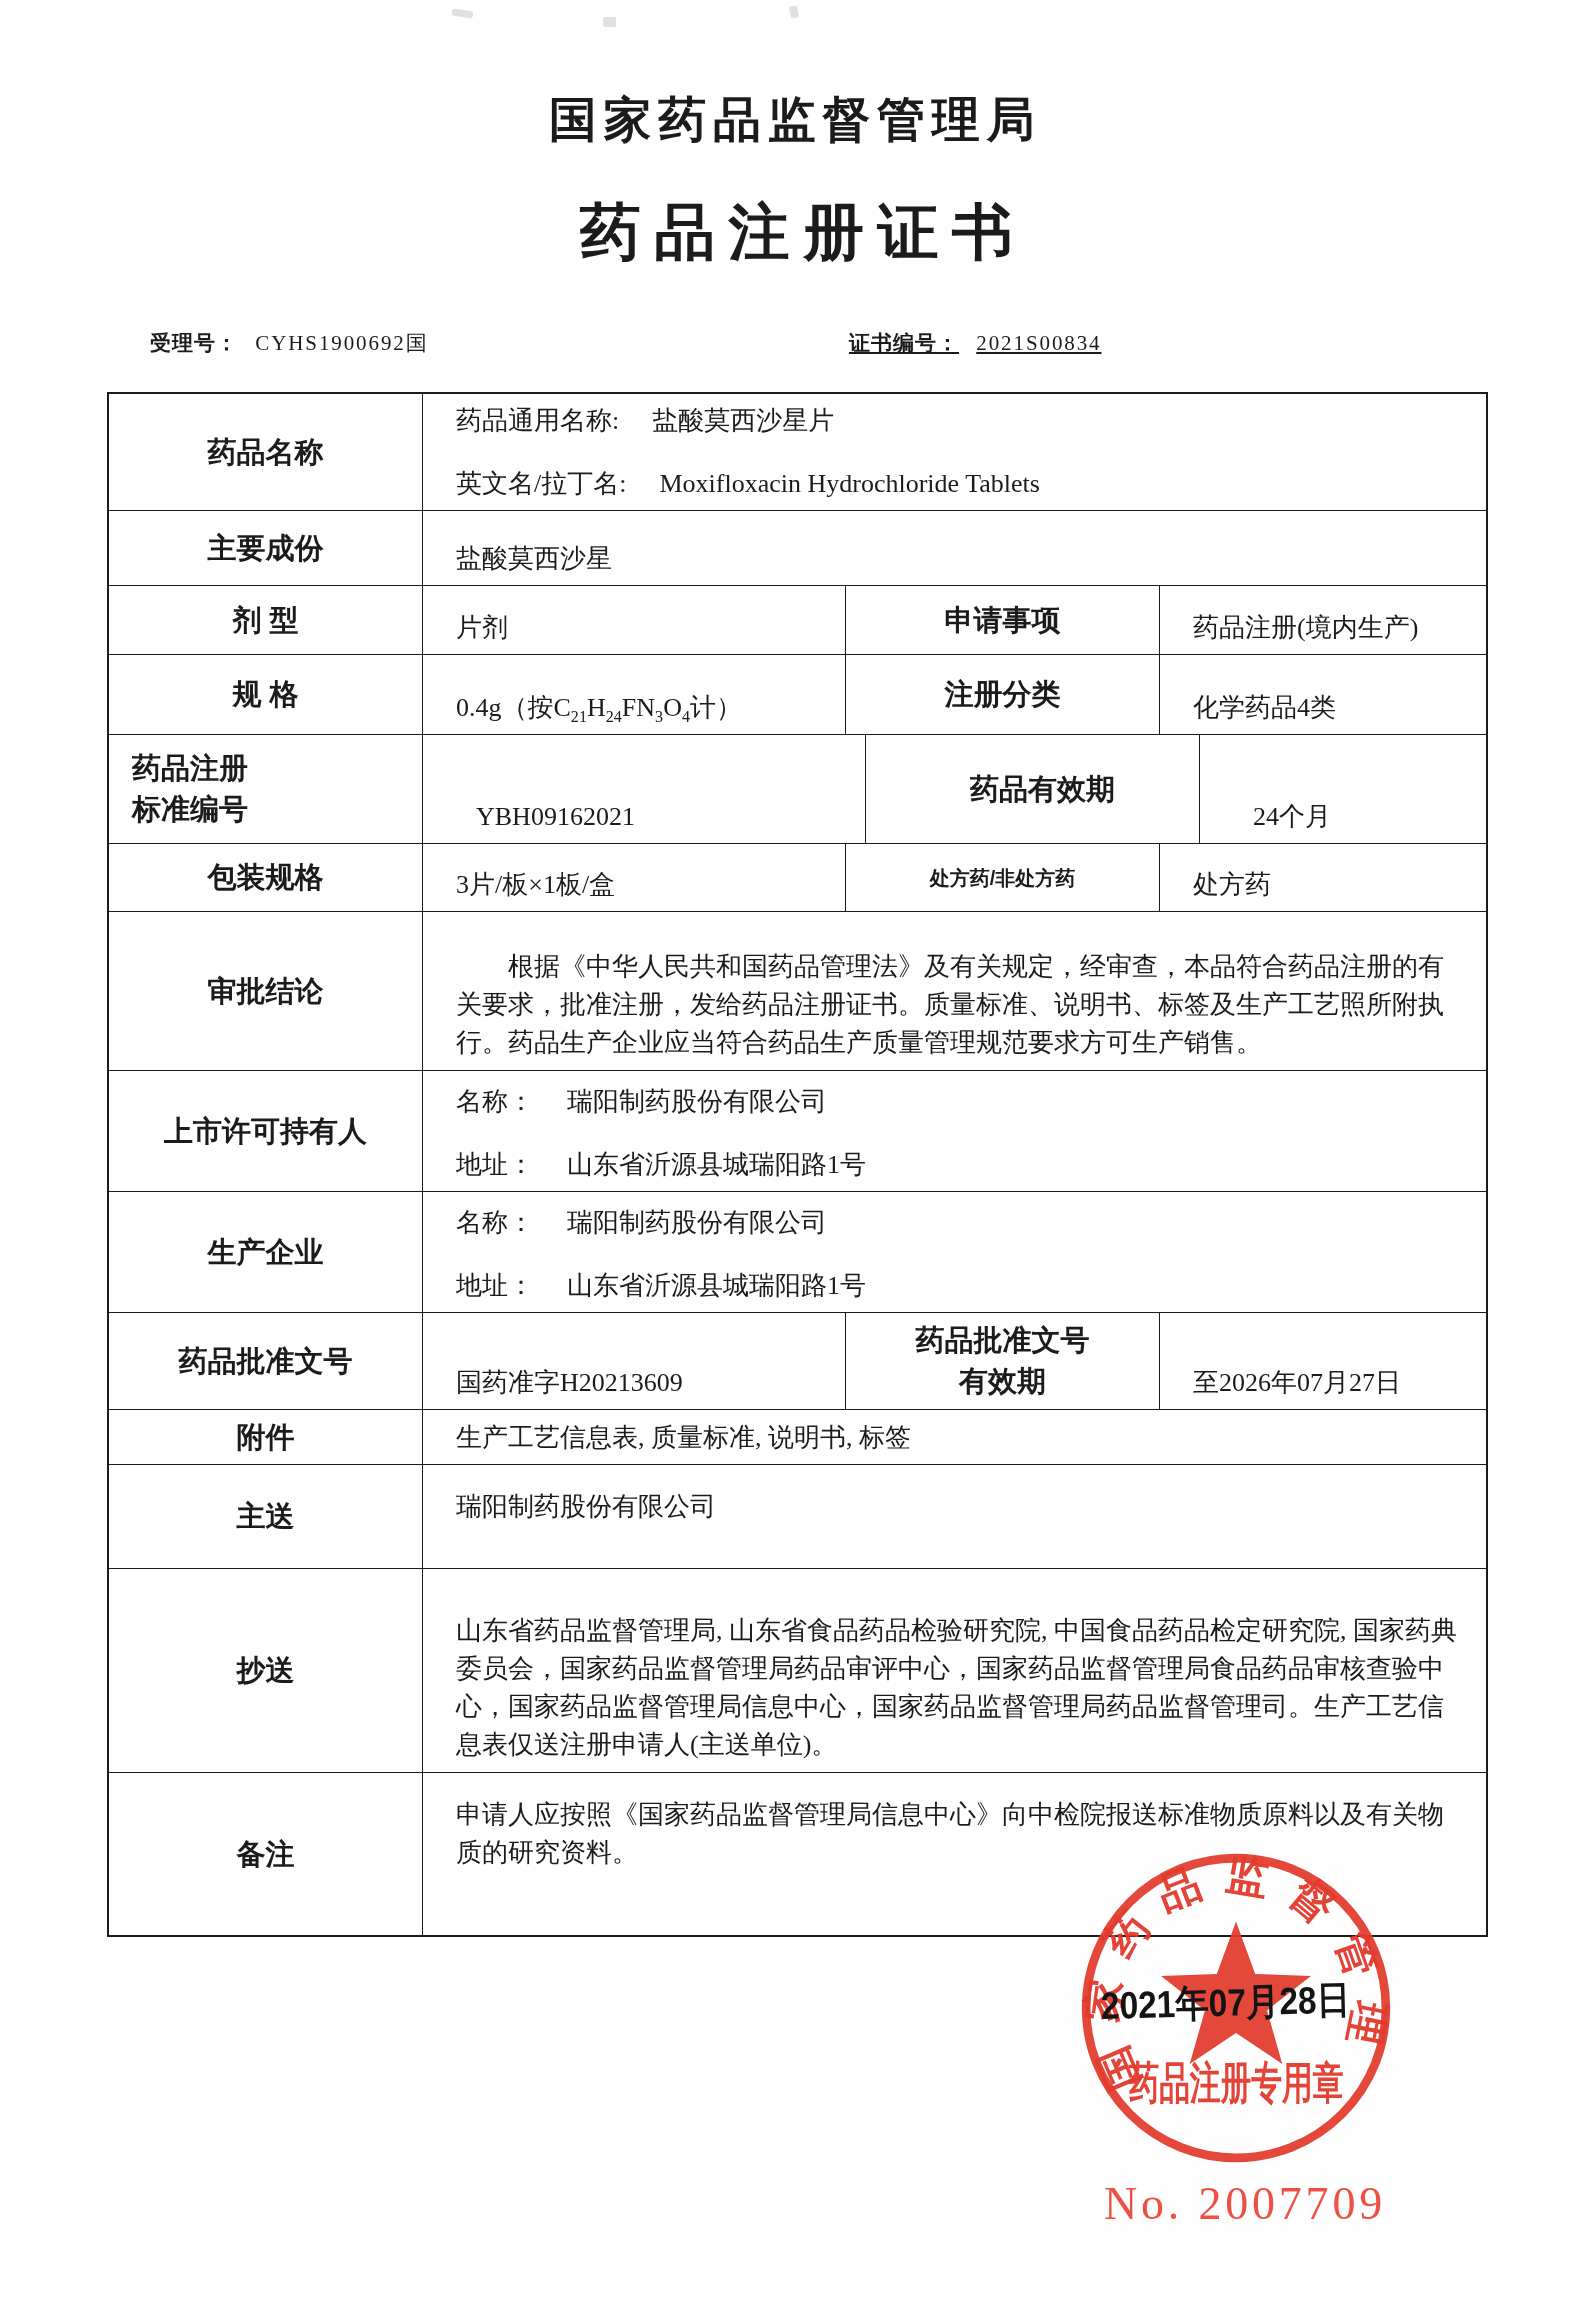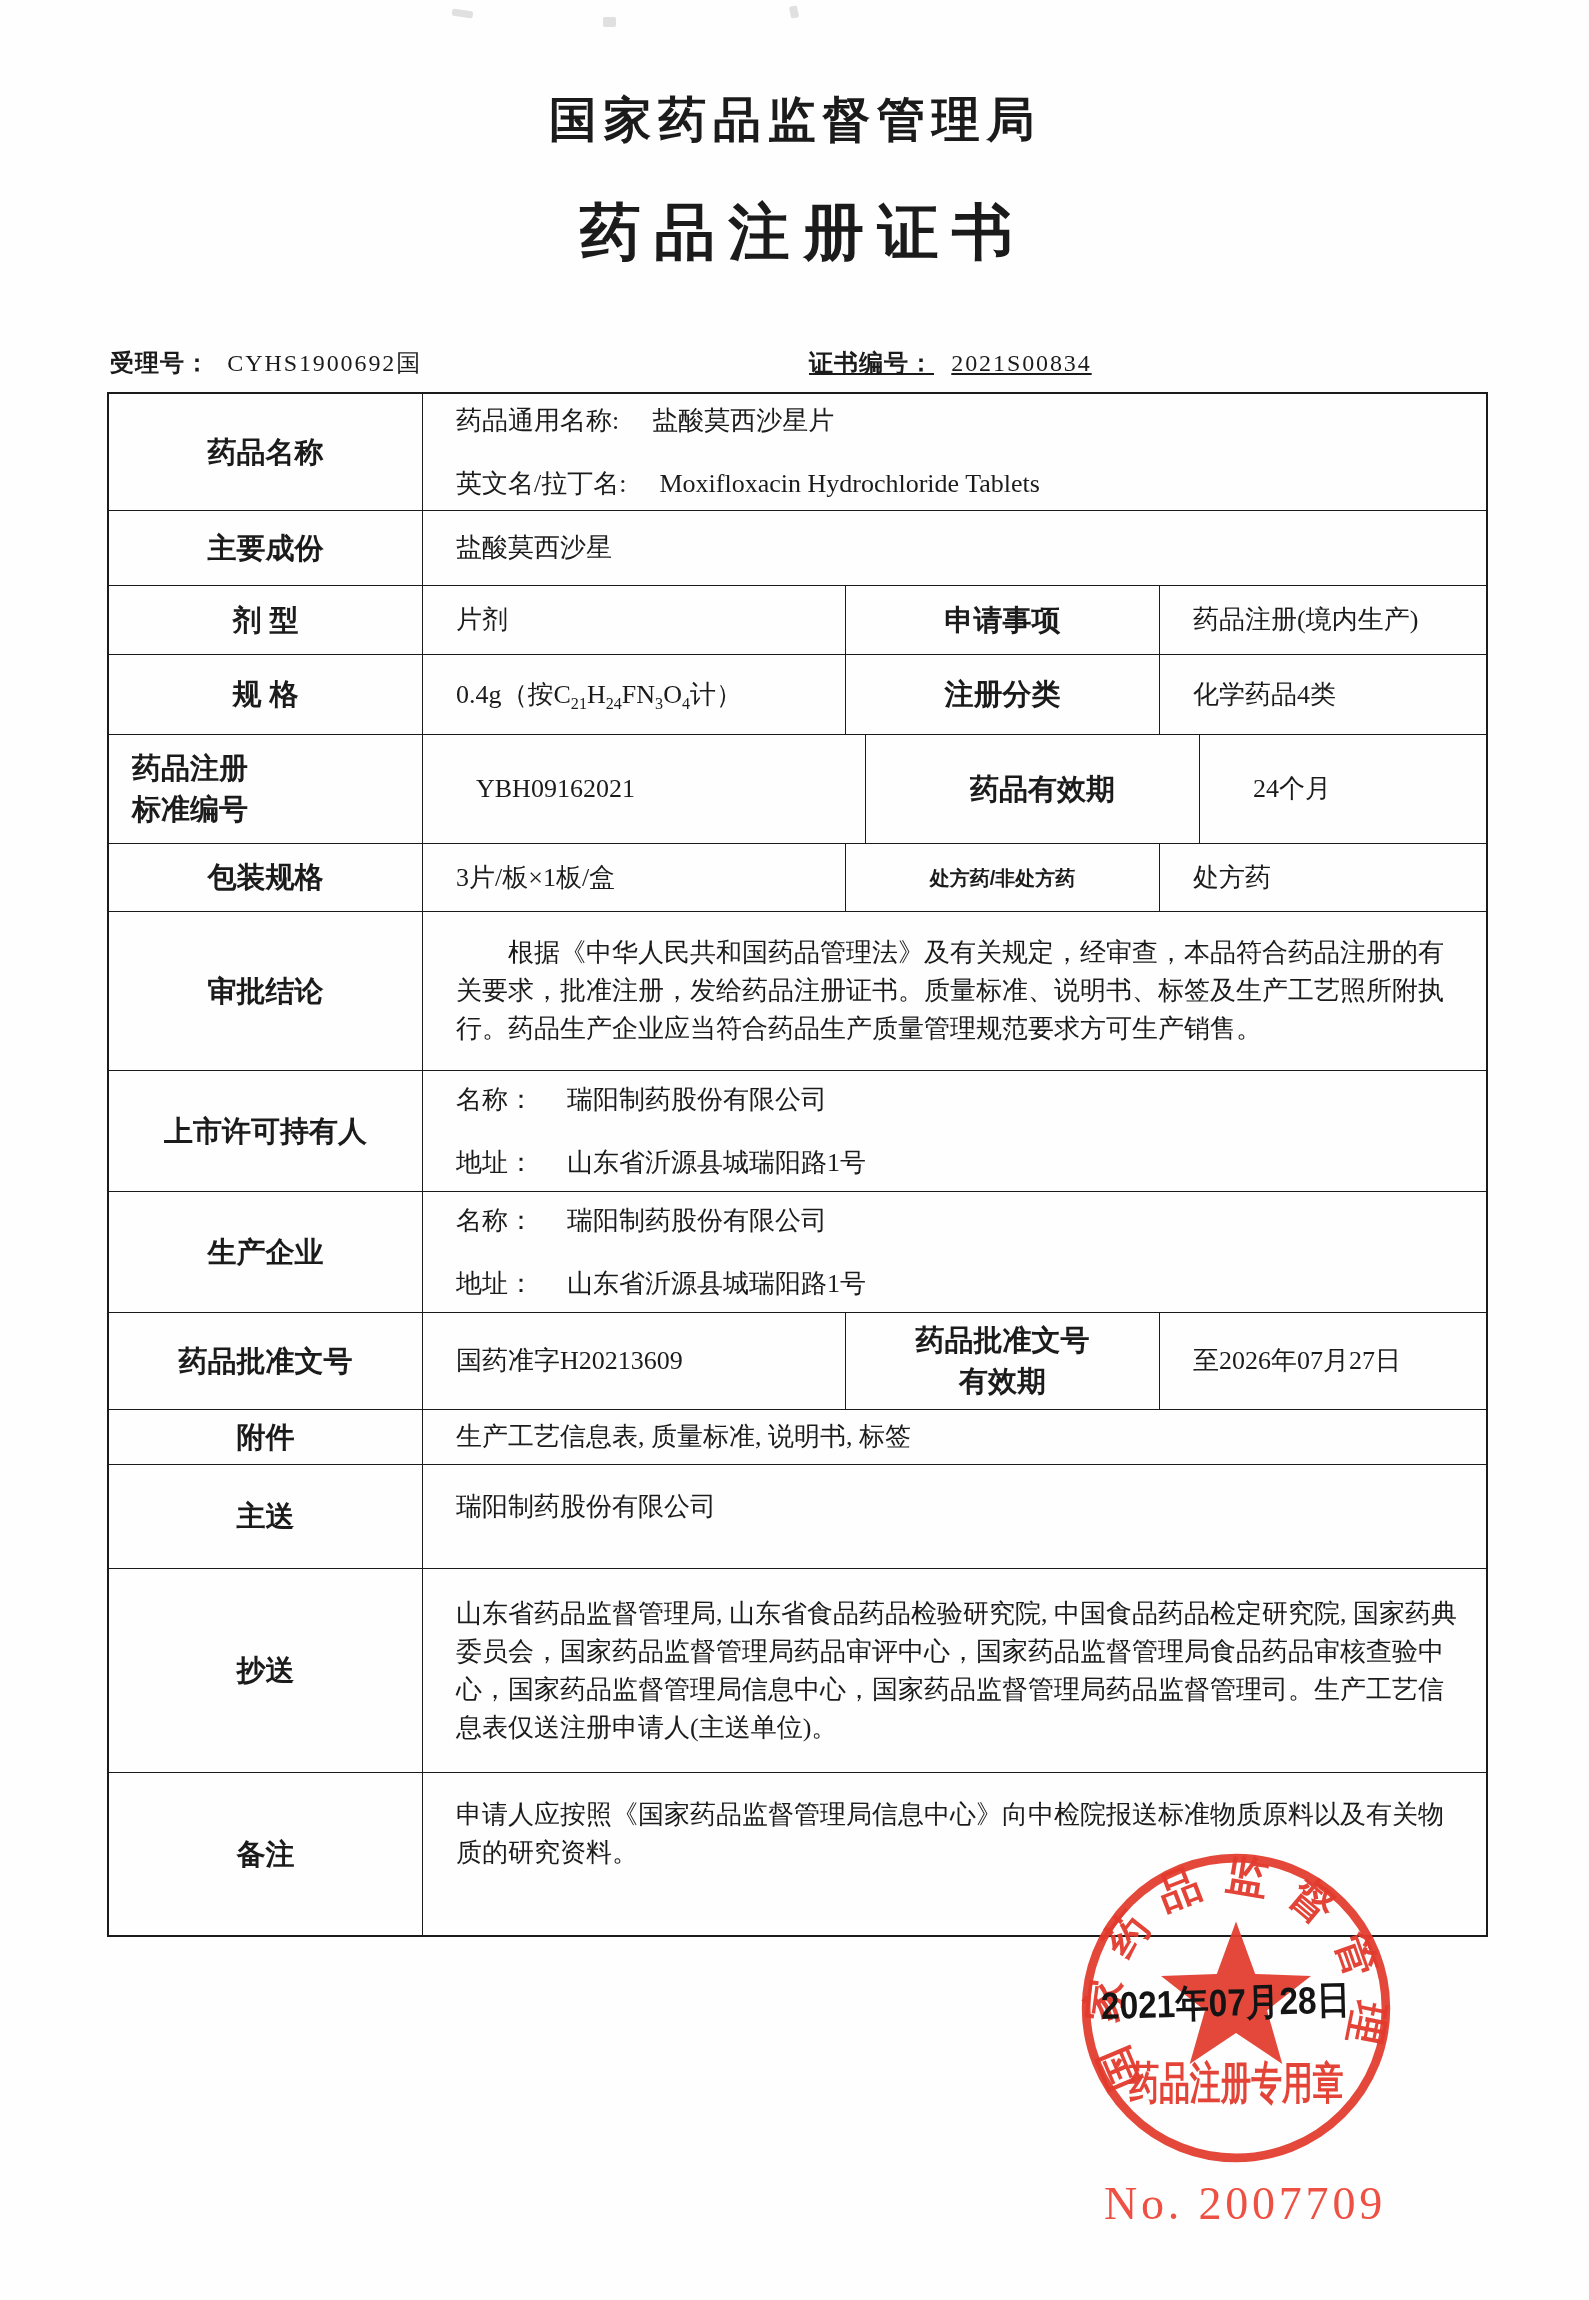--- a/index.html
+++ b/index.html
@@ -19,21 +19,21 @@
 
   .agency-title{
     position:absolute;left:0;top:88px;width:100%;
     text-align:center;font-size:48px;font-weight:700;letter-spacing:6.7px;
     font-family:"Liberation Serif","DejaVu Serif",serif;
   }
   .cert-title{
     position:absolute;left:8px;top:192px;width:100%;
     text-align:center;font-size:61px;font-weight:700;letter-spacing:13.4px;
   }
-  .meta{position:absolute;top:347px;font-size:24px;}
+  .meta{position:absolute;top:329px;font-size:21px;margin-left:40px;}
   .meta-left{left:110px;}
   .meta-right{left:809px;text-decoration:underline;}
   .meta b{font-weight:700;letter-spacing:1px;}
   .meta .v{margin-left:17.3px;letter-spacing:1.9px;}
 
   .tbl{
     position:absolute;left:107px;top:392px;width:1381px;
     border:2.9px solid #1b1b1b;
     box-sizing:border-box;
     background:transparent;
@@ -43,21 +43,21 @@
   .lab{
     width:314px;flex:none;box-sizing:border-box;
     border-right:1.9px solid #1b1b1b;
     display:flex;flex-direction:column;align-items:center;justify-content:center;
     font-family:"Liberation Sans","DejaVu Sans",sans-serif;
     font-weight:700;font-size:29px;text-align:center;line-height:1.4;
   }
   .lab.left-align{align-items:flex-start;padding-left:23px;text-align:left;}
   .val{
     flex:1;box-sizing:border-box;min-width:0;
-    display:flex;flex-direction:column;justify-content:center;
+    display:flex;flex-direction:column;justify-content:flex-end;
     padding:7.7px 23px 7.7px 33px;font-size:26px;line-height:1.45;
   }
   .val-fixed{flex:none;width:423px;border-right:1.9px solid #1b1b1b;}
   .line{white-space:nowrap;}
   .gap-lg > .line + .line{margin-top:25px;}
   .kv-label{margin-right:33px;}
   .para{line-height:38px;font-size:26px;}
   .para.indent{text-indent:2em;}
   sub{font-size:0.62em;line-height:0;}
 

